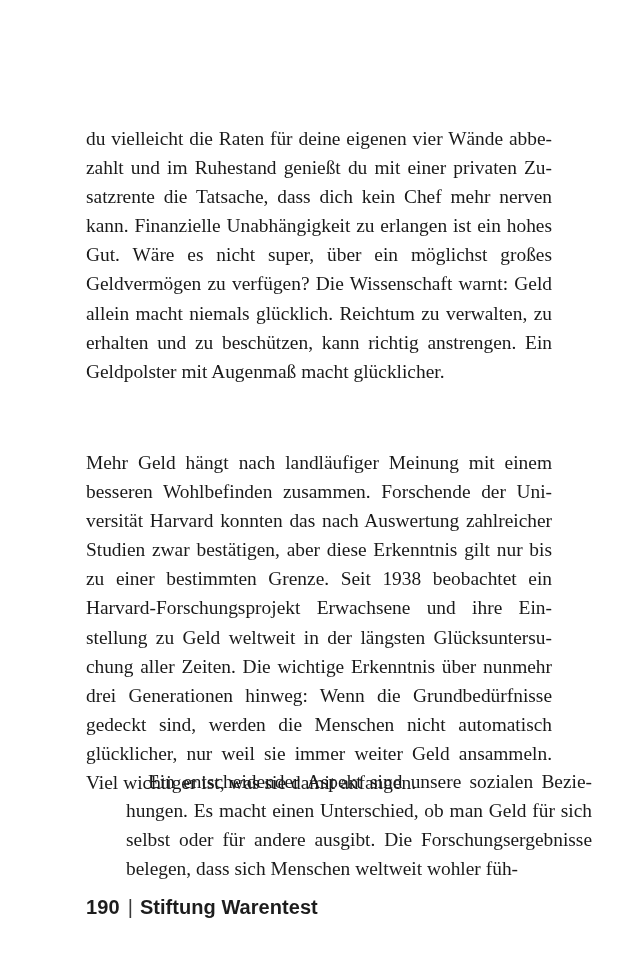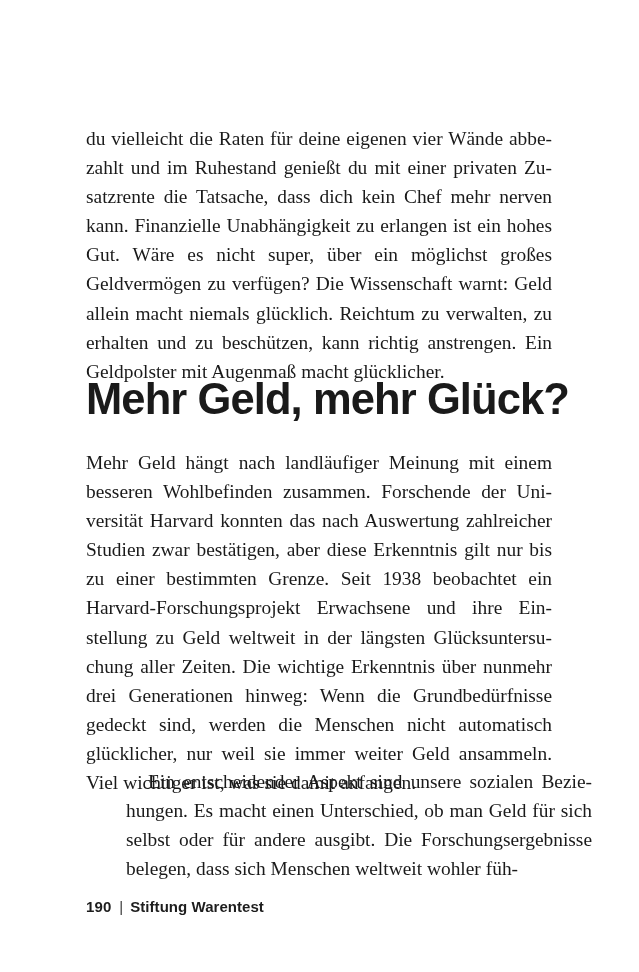--- a/index.html
+++ b/index.html
@@ -61,21 +61,21 @@
   }
 
   
   .footer {
     position: absolute;
     left: 86px;
     top: 898px;
     display: flex;
     align-items: baseline;
     font-family: "Liberation Sans", "DejaVu Sans", sans-serif;
-    font-size: 15px;
+    font-size: 20px;
     line-height: 18px;
     color: #1d1d1d;
   }
   .footer .folio {
     font-weight: 700;
     letter-spacing: 0.1px;
   }
   .footer .sep {
     margin: 0 7px 0 8px;
     font-weight: 400;
@@ -93,21 +93,20 @@
 </style>
 </head>
 <body>
 
 <div class="page">
 
   <div class="block-para-1">
     <p class="para">du vielleicht die Raten für deine eigenen vier Wände abbe­zahlt und im Ruhestand genießt du mit einer privaten Zu­satzrente die Tatsache, dass dich kein Chef mehr nerven kann. Finanzielle Unabhängigkeit zu erlangen ist ein ho­hes Gut. Wäre es nicht super, über ein möglichst großes Geldvermögen zu verfügen? Die Wissenschaft warnt: Geld allein macht niemals glücklich. Reichtum zu verwalten, zu erhalten und zu beschützen, kann richtig anstrengen. Ein Geldpolster mit Augenmaß macht glücklicher.</p>
   </div>
 
-  <h2 class="section-heading">Mehr Geld, mehr Glück?</h2>
 
   <div class="block-para-2">
     <p class="para">Mehr Geld hängt nach landläufiger Meinung mit einem besseren Wohlbefinden zusammen. Forschende der Uni­versität Harvard konnten das nach Auswertung zahlrei­cher Studien zwar bestätigen, aber diese Erkenntnis gilt nur bis zu einer bestimmten Grenze. Seit 1938 beobachtet ein Harvard-Forschungsprojekt Erwachsene und ihre Ein­stellung zu Geld weltweit in der längsten Glücksuntersu­chung aller Zeiten. Die wichtige Erkenntnis über nunmehr drei Generationen hinweg: Wenn die Grundbedürfnisse gedeckt sind, werden die Menschen nicht automatisch glücklicher, nur weil sie immer weiter Geld ansammeln. Viel wichtiger ist, was sie damit anfangen.</p>
   </div>
 
   <div class="block-para-3">
     <p class="para indent">Ein entscheidender Aspekt sind unsere sozialen Bezie­hungen. Es macht einen Unterschied, ob man Geld für sich selbst oder für andere ausgibt. Die Forschungsergeb­nisse belegen, dass sich Menschen weltweit wohler füh-</p>
   </div>
 
   <div class="footer">

